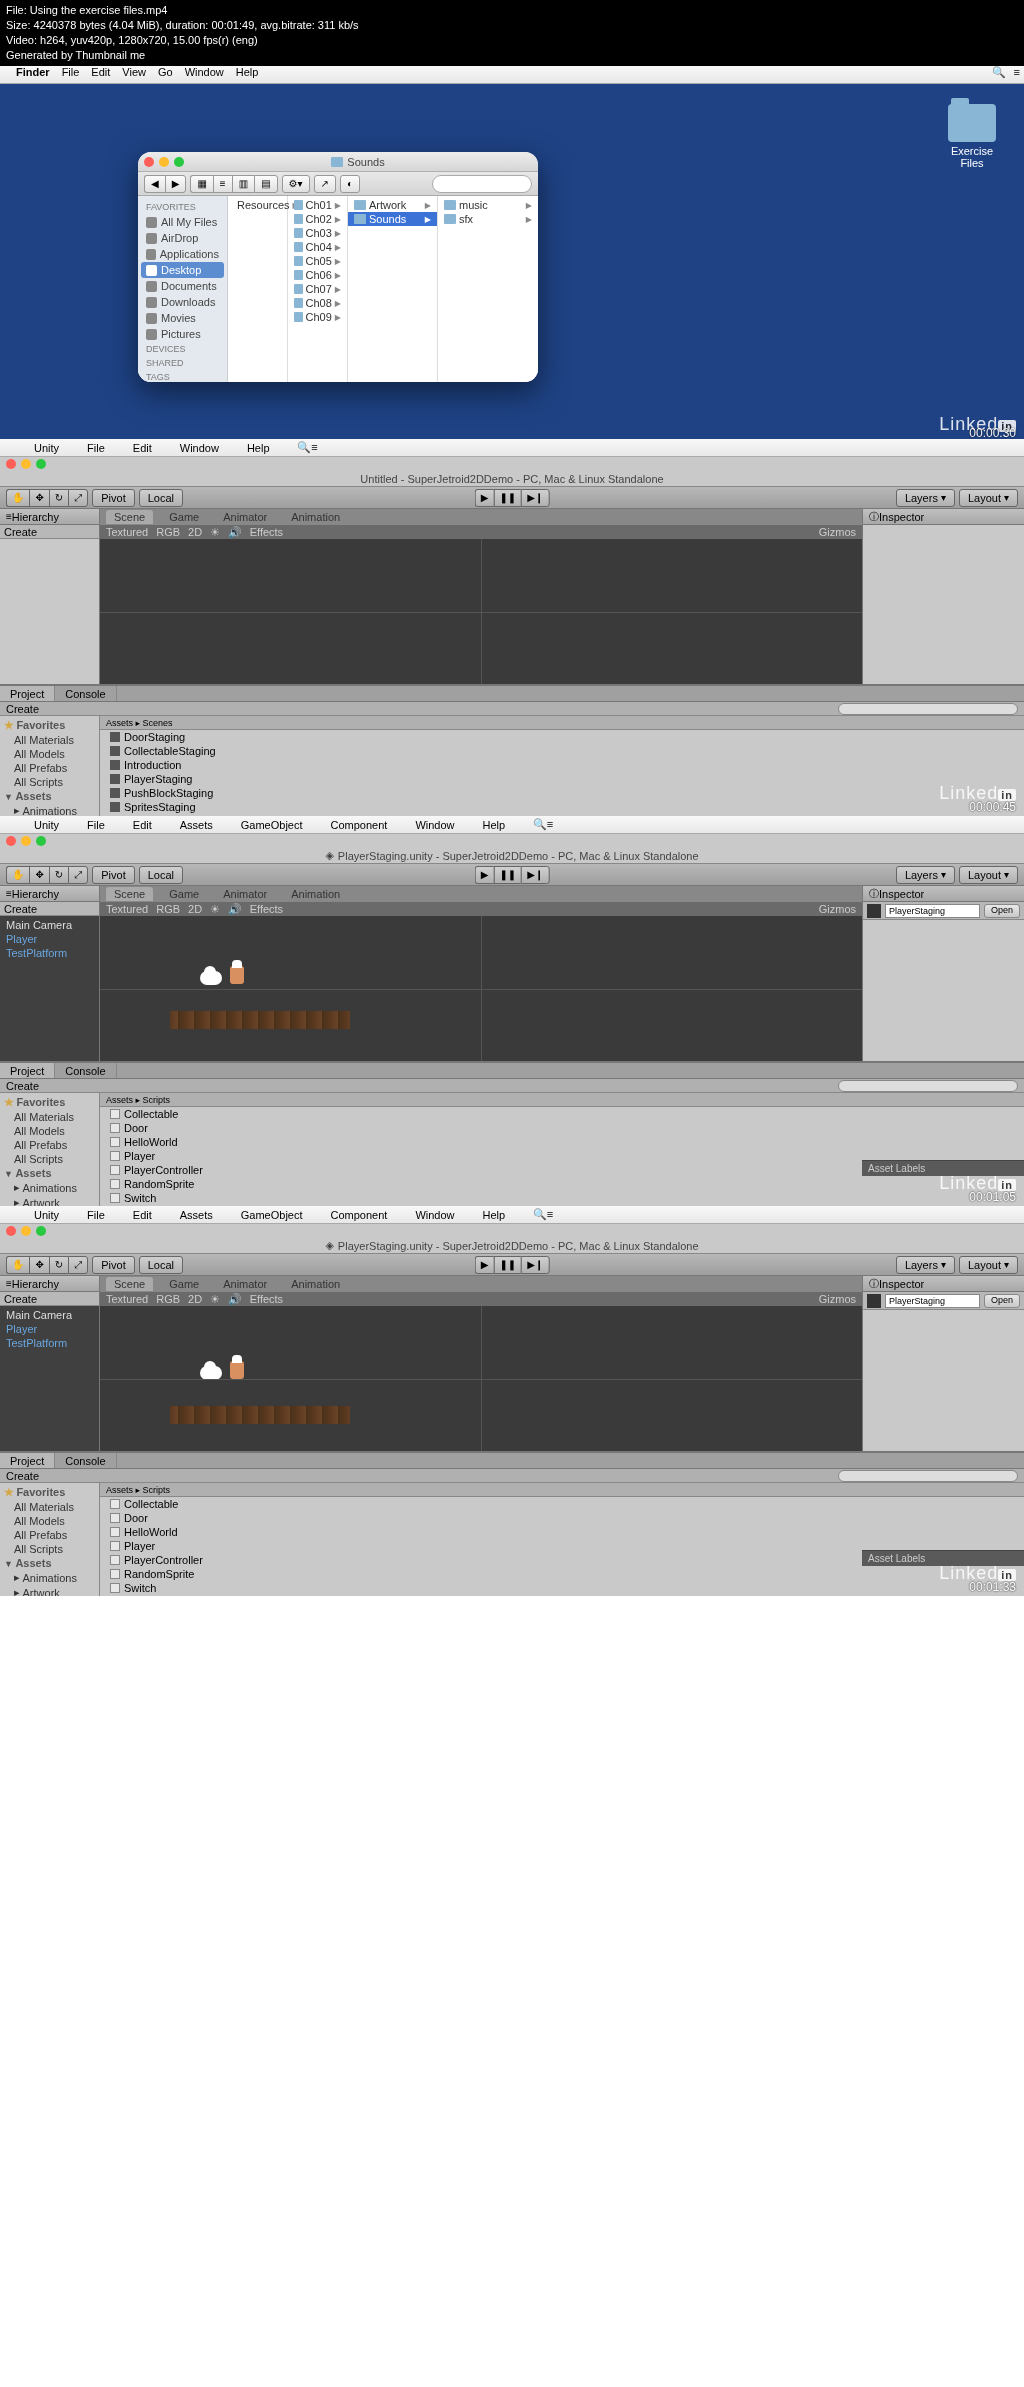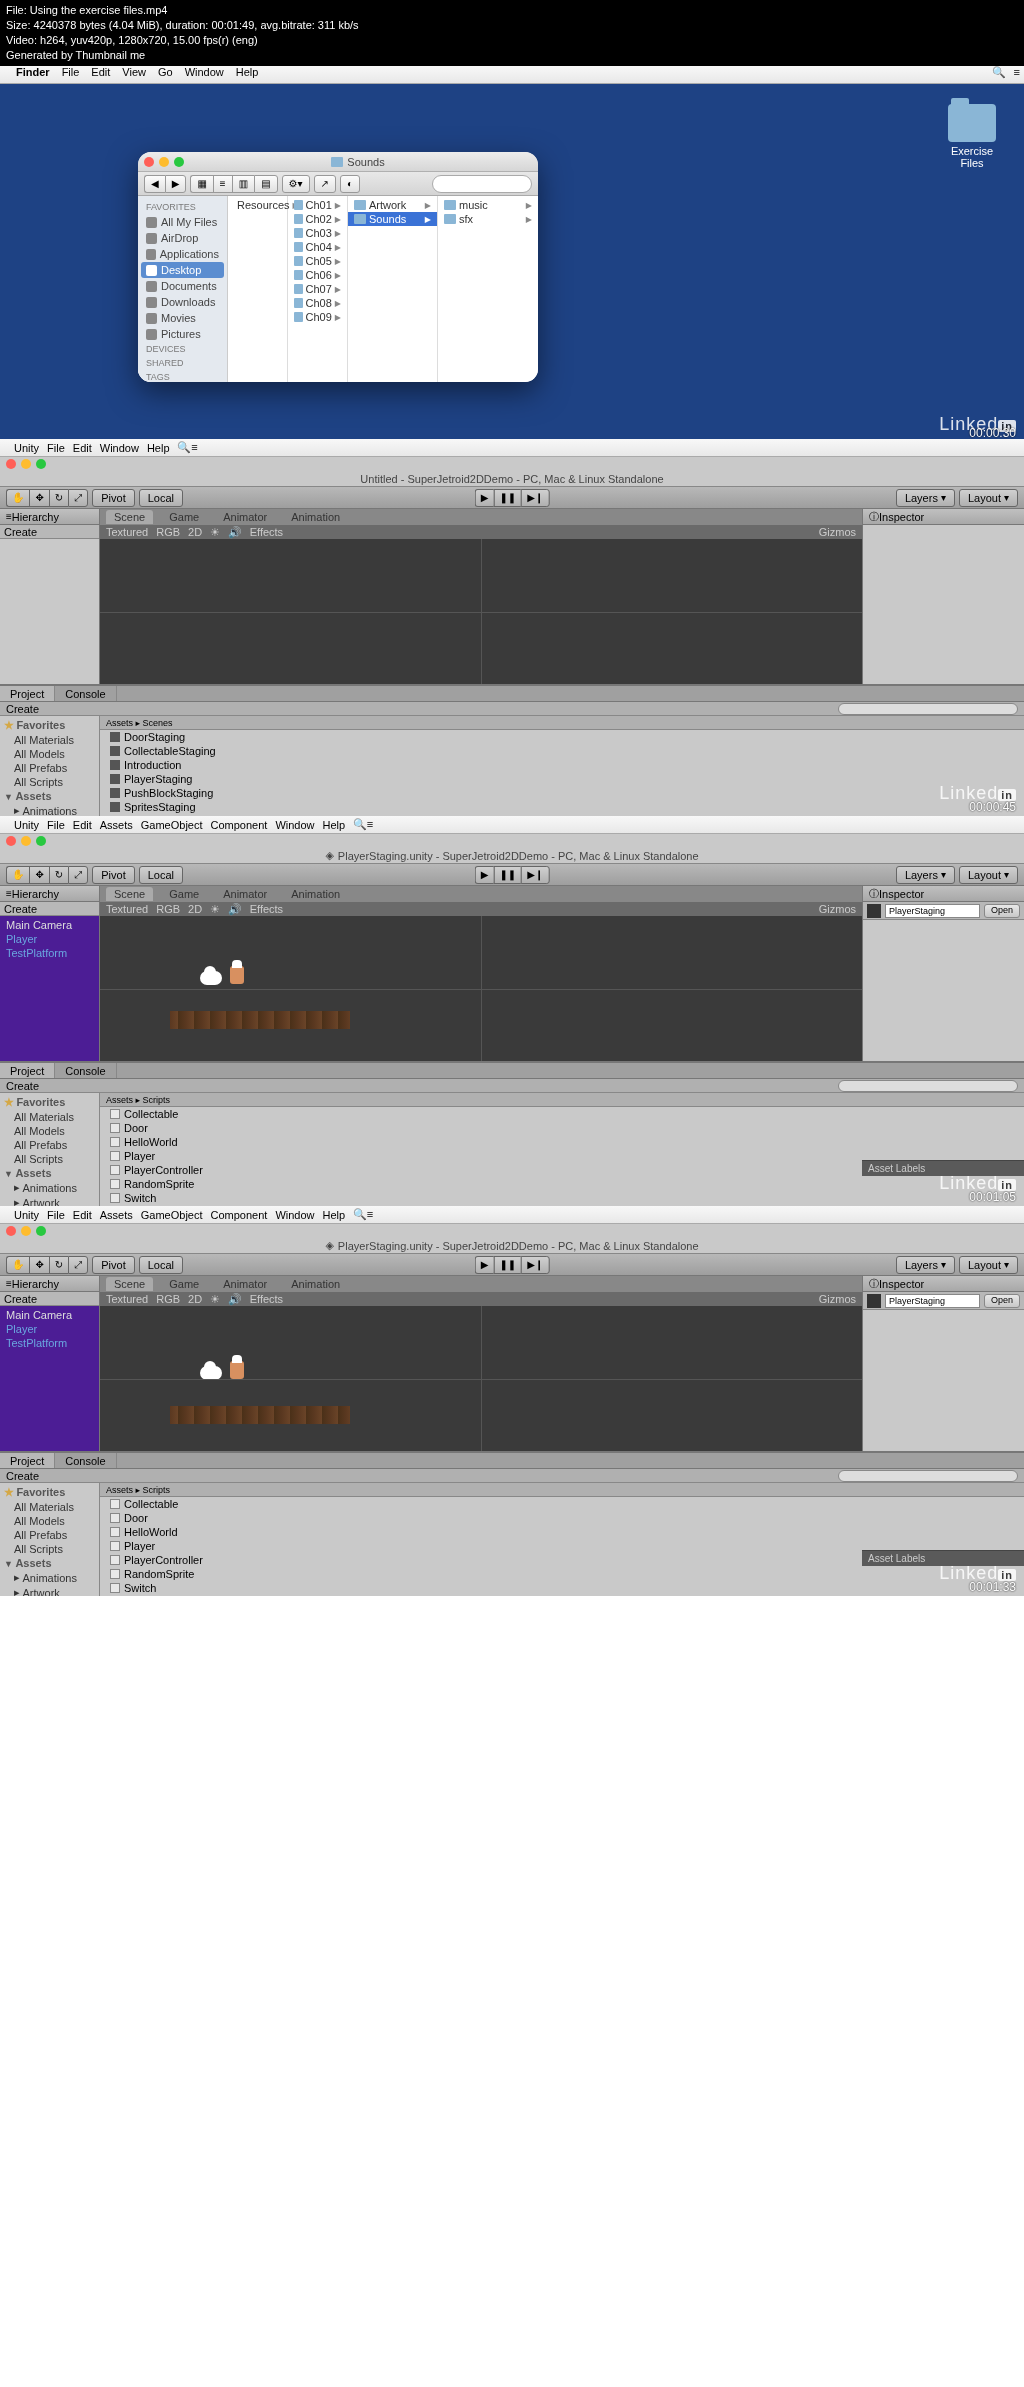--- a/index.html
+++ b/index.html
@@ -38,35 +38,35 @@
 .col-item{padding:1px 6px;display:flex;align-items:center;gap:3px;color:#333}
 .col-item.sel{background:#3a72d6;color:#fff}
 .col-item .arrow{margin-left:auto;font-size:8px;color:#888}
 .col-item.sel .arrow{color:#fff}
 .linkedin{position:absolute;right:8px;bottom:4px;color:#fff;font-size:18px;font-weight:300;letter-spacing:1px;opacity:0.85}
 .linkedin .box{background:#fff;color:#222;padding:0 3px;border-radius:2px;font-weight:bold}
 .timestamp{position:absolute;right:8px;bottom:2px;color:#fff;font-size:12px;opacity:0.95;text-shadow:0 0 2px #000}
 
 
 .unity{background:#a8a8a8;position:relative}
-.unity-menubar{height:18px;background:linear-gradient(#f8f8f8,#e8e8e8);border-bottom:1px solid #aaa;display:flex;align-items:center;padding:0 6px;gap:8px;font-size:12px}
+.unity-menubar{height:18px;background:linear-gradient(#f8f8f8,#e8e8e8);border-bottom:1px solid #aaa;display:flex;align-items:center;padding:0 6px;gap:28px;font-size:12px}
 .unity-traffic{height:14px;display:flex;align-items:center;padding:0 6px;gap:5px;background:#c9c9c9}
 .unity-title{height:16px;background:#c9c9c9;text-align:center;font-size:11px;color:#444;border-bottom:1px solid #888;display:flex;align-items:center;justify-content:center;gap:4px}
 .unity-toolbar{height:22px;background:linear-gradient(#b8b8b8,#9e9e9e);border-bottom:1px solid #777;display:flex;align-items:center;padding:0 6px;gap:4px}
 .u-btn{height:18px;padding:0 8px;background:linear-gradient(#d0d0d0,#b0b0b0);border:1px solid #666;border-radius:3px;font-size:10px;display:flex;align-items:center;gap:3px}
 .u-btn-group{display:flex}
 .u-btn-group .u-btn{border-radius:0;border-right:none;padding:0 5px}
 .u-btn-group .u-btn:first-child{border-radius:3px 0 0 3px}
 .u-btn-group .u-btn:last-child{border-radius:0 3px 3px 0;border-right:1px solid #666}
 .play-controls{position:absolute;left:50%;transform:translateX(-50%);display:flex}
 .unity-main{display:flex;height:175px;background:#a8a8a8}
 .hierarchy{width:100px;background:#c9c9c9;border-right:1px solid #777;display:flex;flex-direction:column}
 .panel-tab{height:16px;background:linear-gradient(#c0c0c0,#a8a8a8);border-bottom:1px solid #777;padding:1px 6px;font-size:10px;display:flex;align-items:center}
 .panel-subbar{height:14px;background:#b8b8b8;border-bottom:1px solid #888;padding:0 4px;font-size:9px;display:flex;align-items:center;gap:6px}
-.h-list{padding:2px 6px;font-size:10px;color:#ddd;background:#4c1d95;flex:1}
+.h-list{padding:2px 6px;font-size:10px;color:#ddd;background:#404040;flex:1}
 .h-list.light{background:#c9c9c9;color:#222}
 .h-item{padding:1px 0}
 .h-item.blue{color:#6aa6e0}
 .scene-area{flex:1;display:flex;flex-direction:column;background:#4a4a4a}
 .scene-tabs{height:16px;background:#888;display:flex;padding:0 6px;gap:8px;font-size:10px;align-items:center;color:#333}
 .scene-tab{padding:1px 8px}
 .scene-tab.active{background:#aaa;border-radius:3px 3px 0 0}
 .scene-toolbar{height:14px;background:#6a6a6a;padding:0 6px;font-size:9px;color:#ccc;display:flex;align-items:center;gap:8px}
 .scene-viewport{flex:1;background:#3a3a3a;position:relative}
 .scene-viewport:before,.scene-viewport:after{content:"";position:absolute;background:#555}

